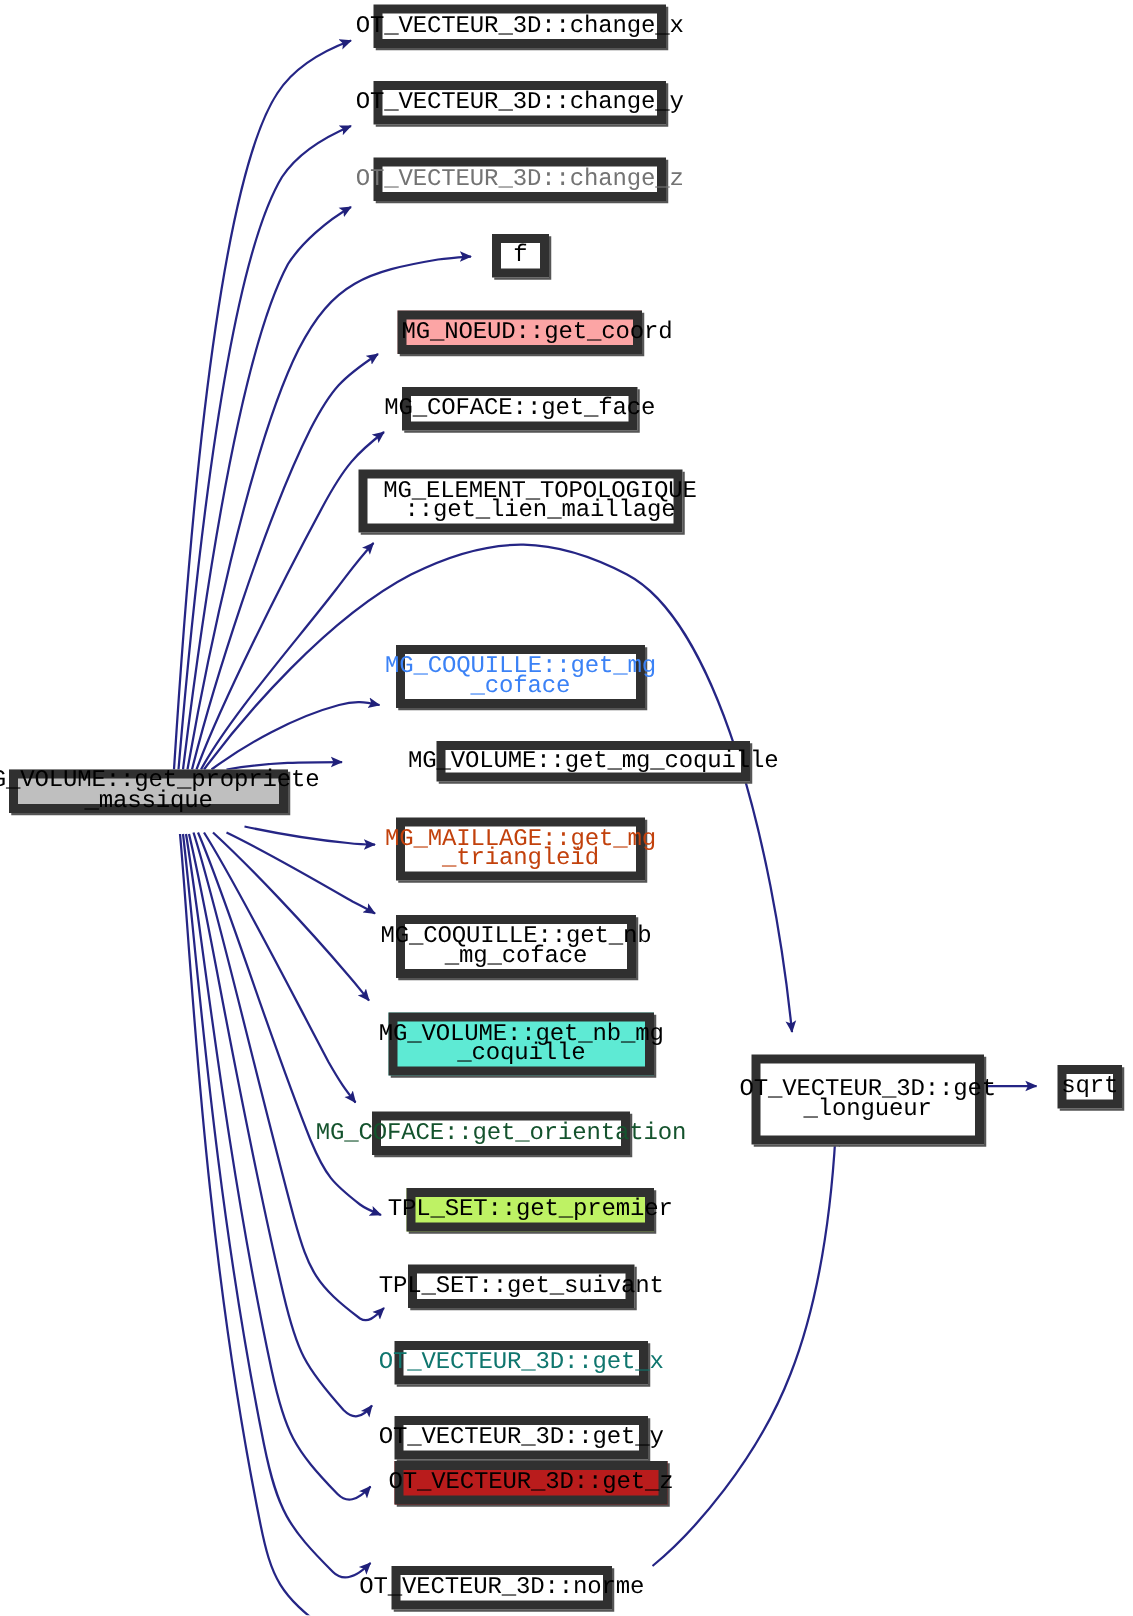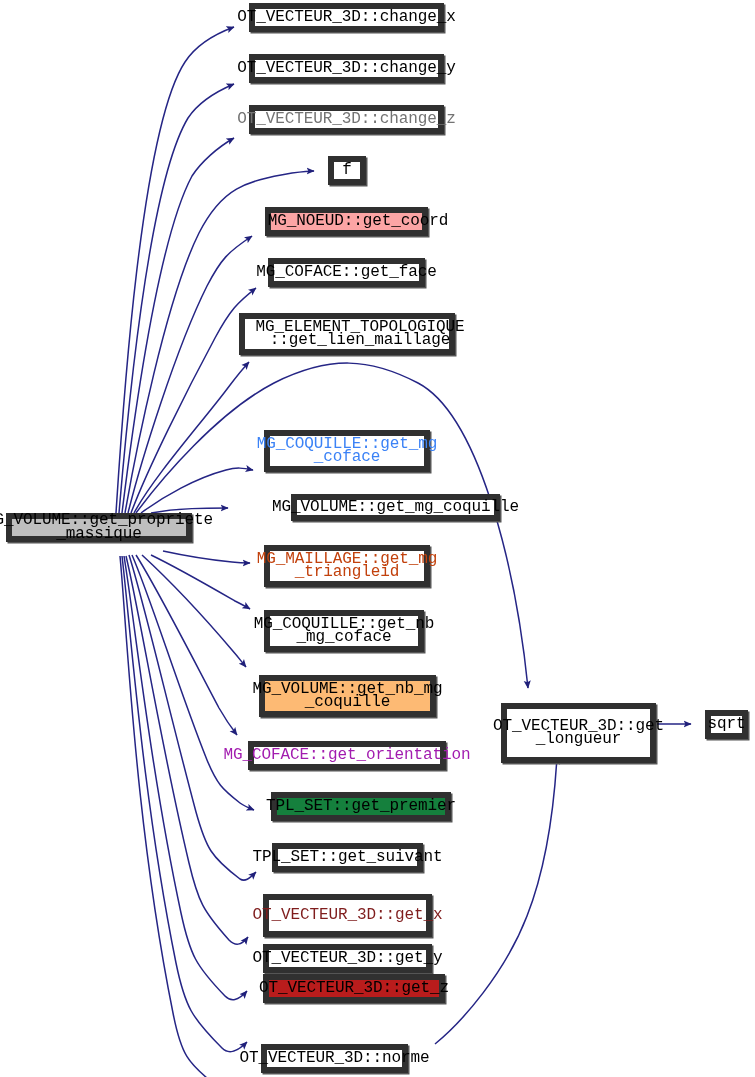--- a/index.html
+++ b/index.html
@@ -116,26 +116,26 @@
       <div class="node" style="left: 268px; top: 258px; width: 157px; height: 29px; border-color: rgb(48, 48, 48); background: rgb(255, 255, 255); color: rgb(0, 0, 0);">MG_COFACE::get_face</div>
       <div class="node" style="left: 239px; top: 313px; width: 216px; height: 42px; border-color: rgb(48, 48, 48); background: rgb(255, 255, 255); color: rgb(0, 0, 0); padding-left: 26px;">MG_ELEMENT_TOPOLOGIQUE
 ::get_lien_maillage</div>
       <div class="node" style="left: 264px; top: 430px; width: 166px; height: 42px; border-color: rgb(48, 48, 48); background: rgb(255, 255, 255); color: #3b82f6;">MG_COQUILLE::get_mg
 _coface</div>
       <div class="node" style="left: 243px; top: 494px; width: 209px; height: 27px; border-color: rgb(48, 48, 48); background: rgb(255, 255, 255); color: rgb(0, 0, 0); margin-left: 48px;">MG_VOLUME::get_mg_coquille</div>
       <div class="node" style="left: 264px; top: 545px; width: 166px; height: 42px; border-color: rgb(48, 48, 48); background: rgb(255, 255, 255); color: #c2410c;">MG_MAILLAGE::get_mg
 _triangleid</div>
       <div class="node" style="left: 264px; top: 610px; width: 160px; height: 42px; border-color: rgb(48, 48, 48); background: rgb(255, 255, 255); color: rgb(0, 0, 0);">MG_COQUILLE::get_nb
 _mg_coface</div>
-      <div class="node" style="left: 259px; top: 675px; width: 177px; height: 42px; border-color: rgb(48, 48, 48); background: #fdba74; color: rgb(0, 0, 0);">MG_VOLUME::get_nb_mg
+      <div class="node" style="left: 259px; top: 675px; width: 177px; height: 42px; border-color: rgb(48, 48, 48); background: #5eead4; color: rgb(0, 0, 0);">MG_VOLUME::get_nb_mg
 _coquille</div>
-      <div class="node" style="left: 248px; top: 741px; width: 198px; height: 29px; border-color: rgb(48, 48, 48); background: rgb(255, 255, 255); color: #a21caf;">MG_COFACE::get_orientation</div>
-      <div class="node" style="left: 271px; top: 792px; width: 180px; height: 29px; border-color: rgb(48, 48, 48); background: #15803d; color: rgb(0, 0, 0);">TPL_SET::get_premier</div>
+      <div class="node" style="left: 248px; top: 741px; width: 172px; height: 29px; border-color: rgb(48, 48, 48); background: rgb(255, 255, 255); color: #14532d;">MG_COFACE::get_orientation</div>
+      <div class="node" style="left: 271px; top: 792px; width: 165px; height: 29px; border-color: rgb(48, 48, 48); background: #bef264; color: rgb(0, 0, 0);">TPL_SET::get_premier</div>
       <div class="node" style="left: 272px; top: 843px; width: 151px; height: 29px; border-color: rgb(48, 48, 48); background: rgb(255, 255, 255); color: rgb(0, 0, 0);">TPL_SET::get_suivant</div>
-      <div class="node" style="left: 263px; top: 894px; width: 169px; height: 43px; border-color: rgb(48, 48, 48); background: rgb(255, 255, 255); color: #7f1d1d;">OT_VECTEUR_3D::get_x</div>
+      <div class="node" style="left: 263px; top: 894px; width: 169px; height: 29px; border-color: rgb(48, 48, 48); background: rgb(255, 255, 255); color: #0f766e;">OT_VECTEUR_3D::get_x</div>
       <div class="node" style="left: 263px; top: 944px; width: 169px; height: 29px; border-color: rgb(48, 48, 48); background: rgb(255, 255, 255); color: rgb(0, 0, 0);">OT_VECTEUR_3D::get_y</div>
       <div class="node" style="left: 263px; top: 974px; width: 182px; height: 29px; border-color: rgb(48, 48, 48); background: #b91c1c; color: rgb(0, 0, 0);">OT_VECTEUR_3D::get_z</div>
       <div class="node" style="left: 261px; top: 1044px; width: 147px; height: 29px; border-color: rgb(48, 48, 48); background: rgb(255, 255, 255); color: rgb(0, 0, 0);">OT_VECTEUR_3D::norme</div>
       <div class="node" style="left: 501px; top: 703px; width: 155px; height: 60px; border-color: rgb(48, 48, 48); background: rgb(255, 255, 255); color: rgb(0, 0, 0);">OT_VECTEUR_3D::get
 _longueur</div>
       <div class="node" style="left: 705px; top: 710px; width: 43px; height: 29px; border-color: rgb(48, 48, 48); background: rgb(255, 255, 255); color: rgb(0, 0, 0);">sqrt</div>
     </div>
 
 </div>
 

